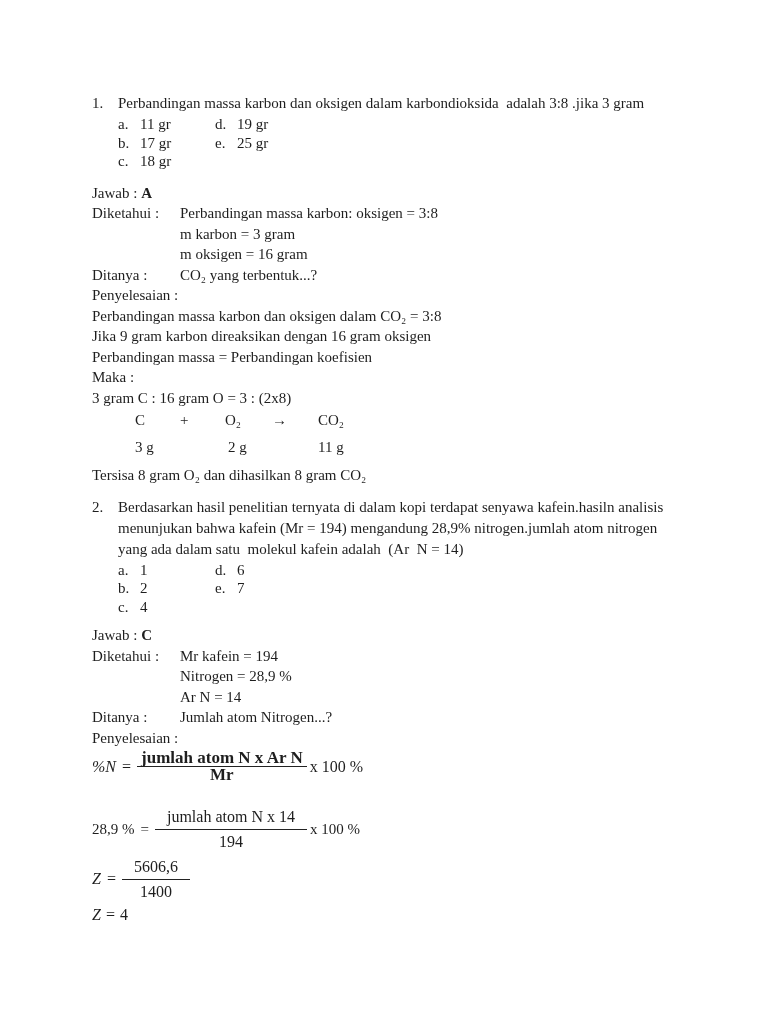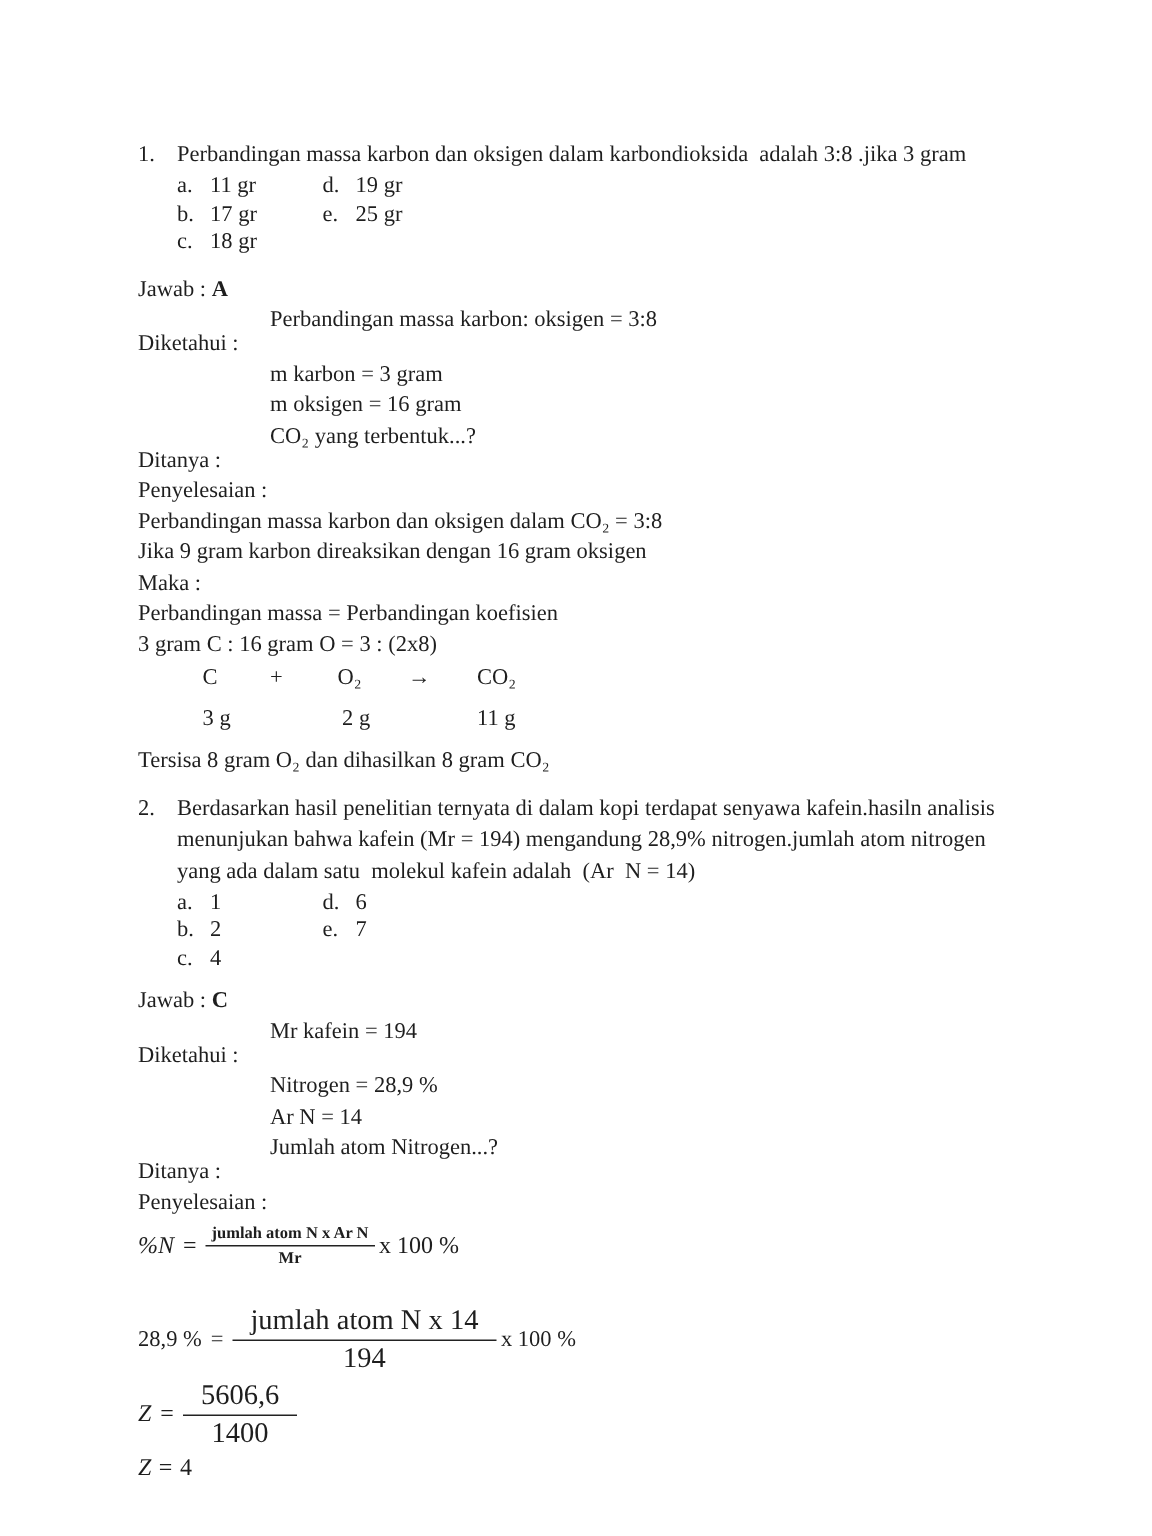--- a/index.html
+++ b/index.html
@@ -24,43 +24,43 @@
   .opts { margin-top:1px; }
   .opt-row { display:flex; line-height:18.5px; }
   .opt-letter { width:22px; flex:none; }
   .opt-text { width:75px; flex:none; }
 
   
   .sol1 { margin-top:12px; }
   .sol2 { margin-top:9px; }
   .sol-line, .kv { line-height:20.5px; }
   .kv { display:flex; }
-  .kv .k { width:88px; flex:none;margin-top:16px; }
+  .kv .k { width:88px; flex:none; }
   .ans { font-weight:bold; }
 
   
   .rx { display:flex; padding-left:43px; margin-top:2px; line-height:21px; }
   .rx .t1 { width:45px; } .rx .t2 { width:45px; } .rx .t3 { width:47px;font-family:Liberation Serif, serif; } .rx .t4 { width:46px; }
   .rxm { display:flex; padding-left:43px; margin-top:6px; line-height:21px; }
   .rxm .m1 { width:93px; } .rxm .m2 { width:90px; }
   .conclusion { margin-top:7px; }
 
   .q2 { margin-top:11px; }
 
   
   .formula { display:flex; align-items:center; line-height:normal; }
   .fvar { font-style:italic; }
   .feq { margin:0 6px; }
   .fsuffix { margin-left:3px; }
   .frac { display:inline-flex; flex-direction:column; text-align:center; }
   .frac .num { border-bottom:1.3px solid #222; }
-  .frac-sm { font-size:11px; font-weight:bold; line-height:14px; }
+  .frac-sm { font-size:17px; font-weight:bold; line-height:14px; }
   .frac-sm .num { padding:0 4px 1px; }
   .frac-sm .den { padding-top:1px; }
-  .frac-lg { font-size:19px; line-height:21px; }
+  .frac-lg { font-size:16px; line-height:21px; }
   .frac-lg .num { padding:0 12px 2px; }
   .frac-lg .den { padding-top:1px; }
   .f-size { font-size:16px; }
   .f1 { margin-top:3px; }
   .f2 { margin-top:24px; }
   .f3 { margin-top:4px; }
   .f4 { margin-top:2px; line-height:21px; }
   .f4 .feq { margin:0 5px; }
 </style>
 </head>
@@ -111,22 +111,22 @@
         <span class="k"></span>
         <span class="v">m oksigen = 16 gram</span>
       </div>
       <div class="kv">
         <span class="k">Ditanya :</span>
         <span class="v">CO₂ yang terbentuk...?</span>
       </div>
       <div class="sol-line">Penyelesaian :</div>
       <div class="sol-line">Perbandingan massa karbon dan oksigen dalam CO₂ = 3:8</div>
       <div class="sol-line">Jika 9 gram karbon direaksikan dengan 16 gram oksigen</div>
+      <div class="sol-line">Perbandingan massa = Perbandingan koefisien</div>
       <div class="sol-line">Maka :</div>
-      <div class="sol-line">Perbandingan massa = Perbandingan koefisien</div>
       <div class="sol-line">3 gram C : 16 gram O = 3 : (2x8)</div>
 
       <div class="rx">
         <span class="t1">C</span>
         <span class="t2">+</span>
         <span class="t3">O₂</span>
         <span class="t4">→</span>
         <span class="t5">CO₂</span>
       </div>
       <div class="rxm">

